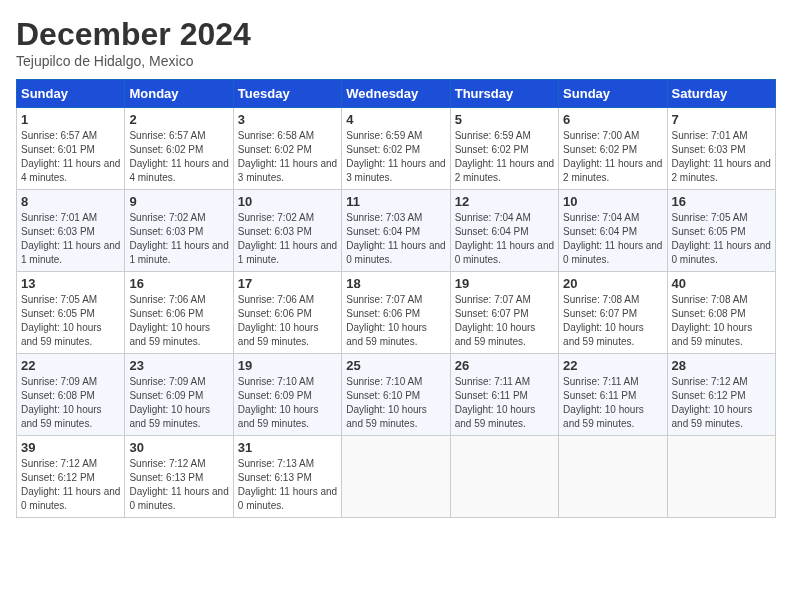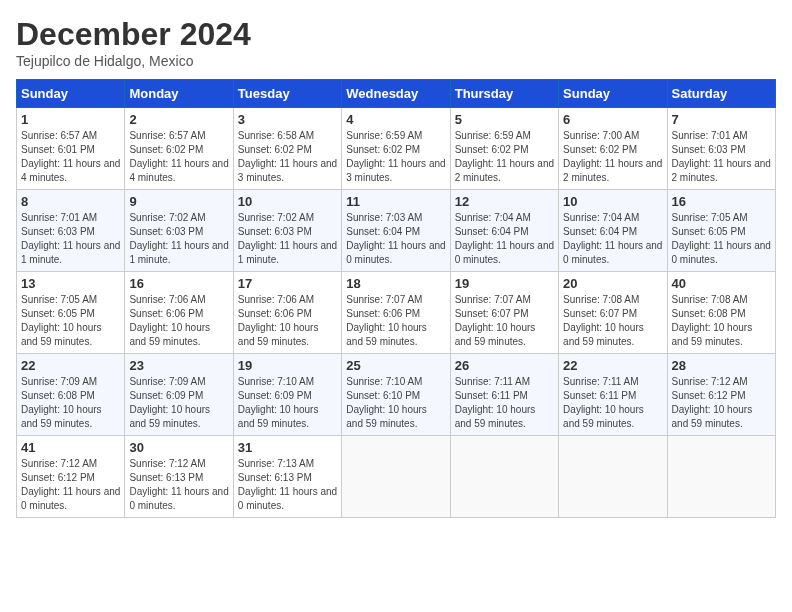--- a/index.html
+++ b/index.html
@@ -328,21 +328,21 @@
         <span class="day-num">28</span>
         <div class="day-info">
           Sunrise: 7:12 AM<br>
           Sunset: 6:12 PM<br>
           Daylight: 10 hours and 59 minutes.
         </div>
       </td>
       </tr>
       <tr>
         <td>
-        <span class="day-num">41</span>
+        <span class="day-num">39</span>
         <div class="day-info">
           Sunrise: 7:12 AM<br>
           Sunset: 6:12 PM<br>
           Daylight: 11 hours and 0 minutes.
         </div>
       </td>
         <td>
         <span class="day-num">30</span>
         <div class="day-info">
           Sunrise: 7:12 AM<br>

